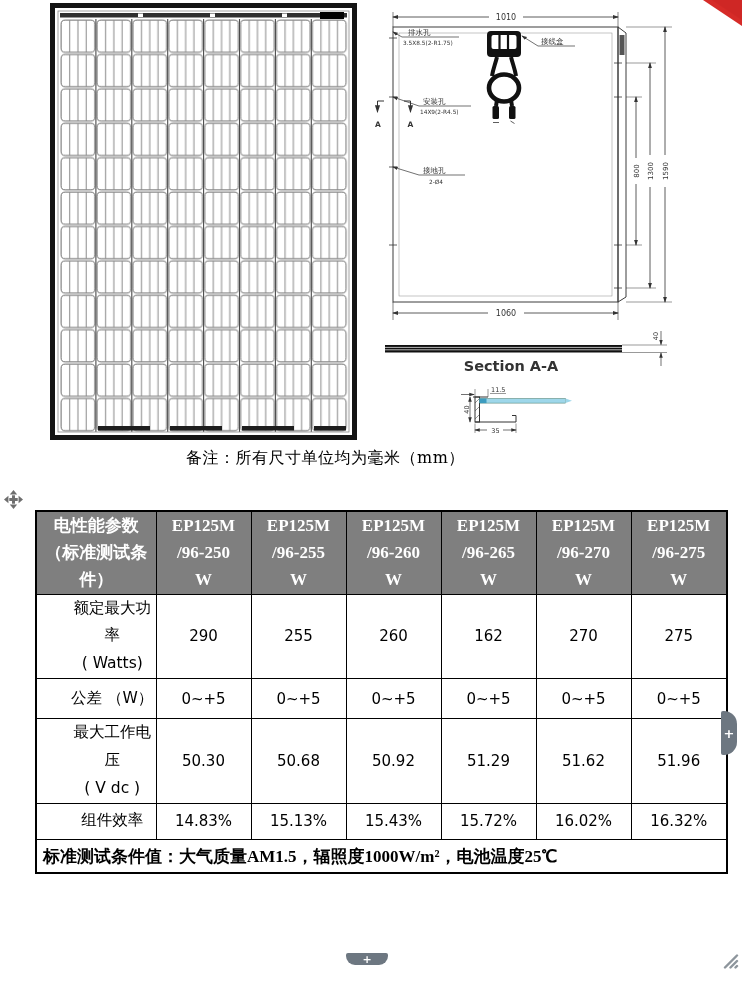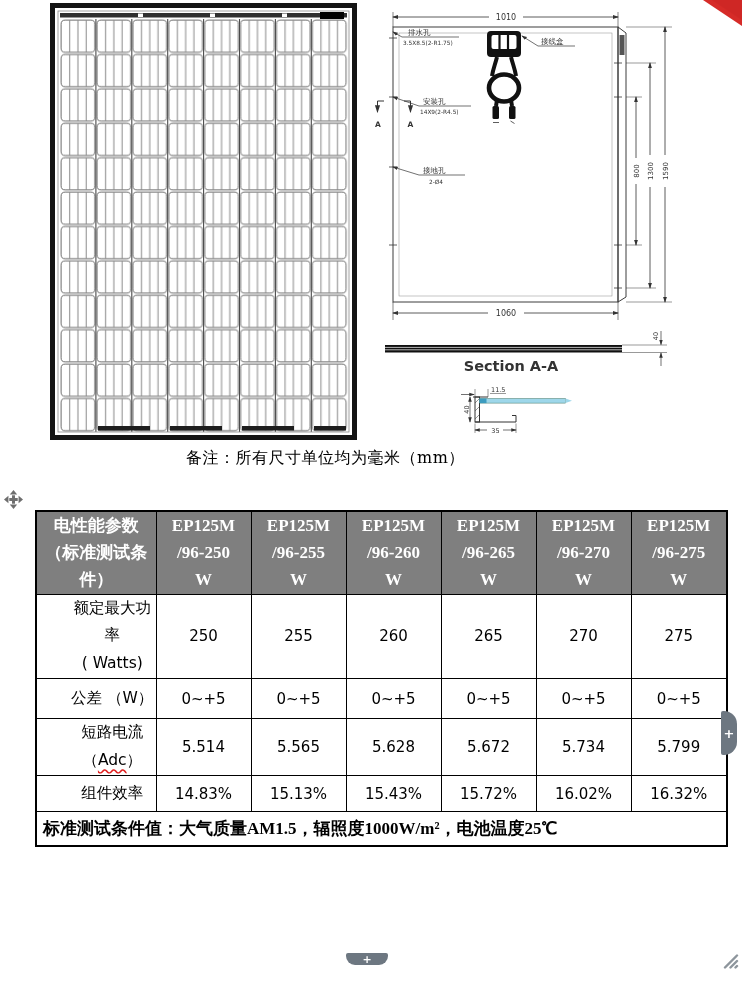--- a/index.html
+++ b/index.html
@@ -259,44 +259,45 @@
       <td class="hdr">EP125M
 /96-270
 W</td>
       <td class="hdr">EP125M
 /96-275
 W</td>
     </tr>
     <tr style="height:58px">
       <td class="lbl">额定最大功率
 ( Watts)</td>
-      <td>250</td>
+      <td>290</td>
       <td>255</td>
       <td>260</td>
-      <td>265</td>
+      <td>162</td>
       <td>270</td>
       <td>275</td>
     </tr>
     <tr style="height:40px">
       <td class="lbl">公差  （W）</td>
       <td>0~+5</td>
       <td>0~+5</td>
       <td>0~+5</td>
       <td>0~+5</td>
       <td>0~+5</td>
       <td>0~+5</td>
     </tr>
-    <tr style="height:37px">
-      <td class="lbl"><span>短路电流（</span><span class="wavy">Adc</span><span>）</span></td>
-      <td>5.514</td>
-      <td>5.565</td>
-      <td>5.628</td>
-      <td>5.672</td>
-      <td>5.734</td>
-      <td>5.799</td>
+    <tr style="height:58px">
+      <td class="lbl">最大工作电压
+( V dc )</td>
+      <td>50.30</td>
+      <td>50.68</td>
+      <td>50.92</td>
+      <td>51.29</td>
+      <td>51.62</td>
+      <td>51.96</td>
     </tr>
     <tr style="height:36px">
       <td class="lbl">组件效率</td>
       <td>14.83%</td>
       <td>15.13%</td>
       <td>15.43%</td>
       <td>15.72%</td>
       <td>16.02%</td>
       <td>16.32%</td>
     </tr>

